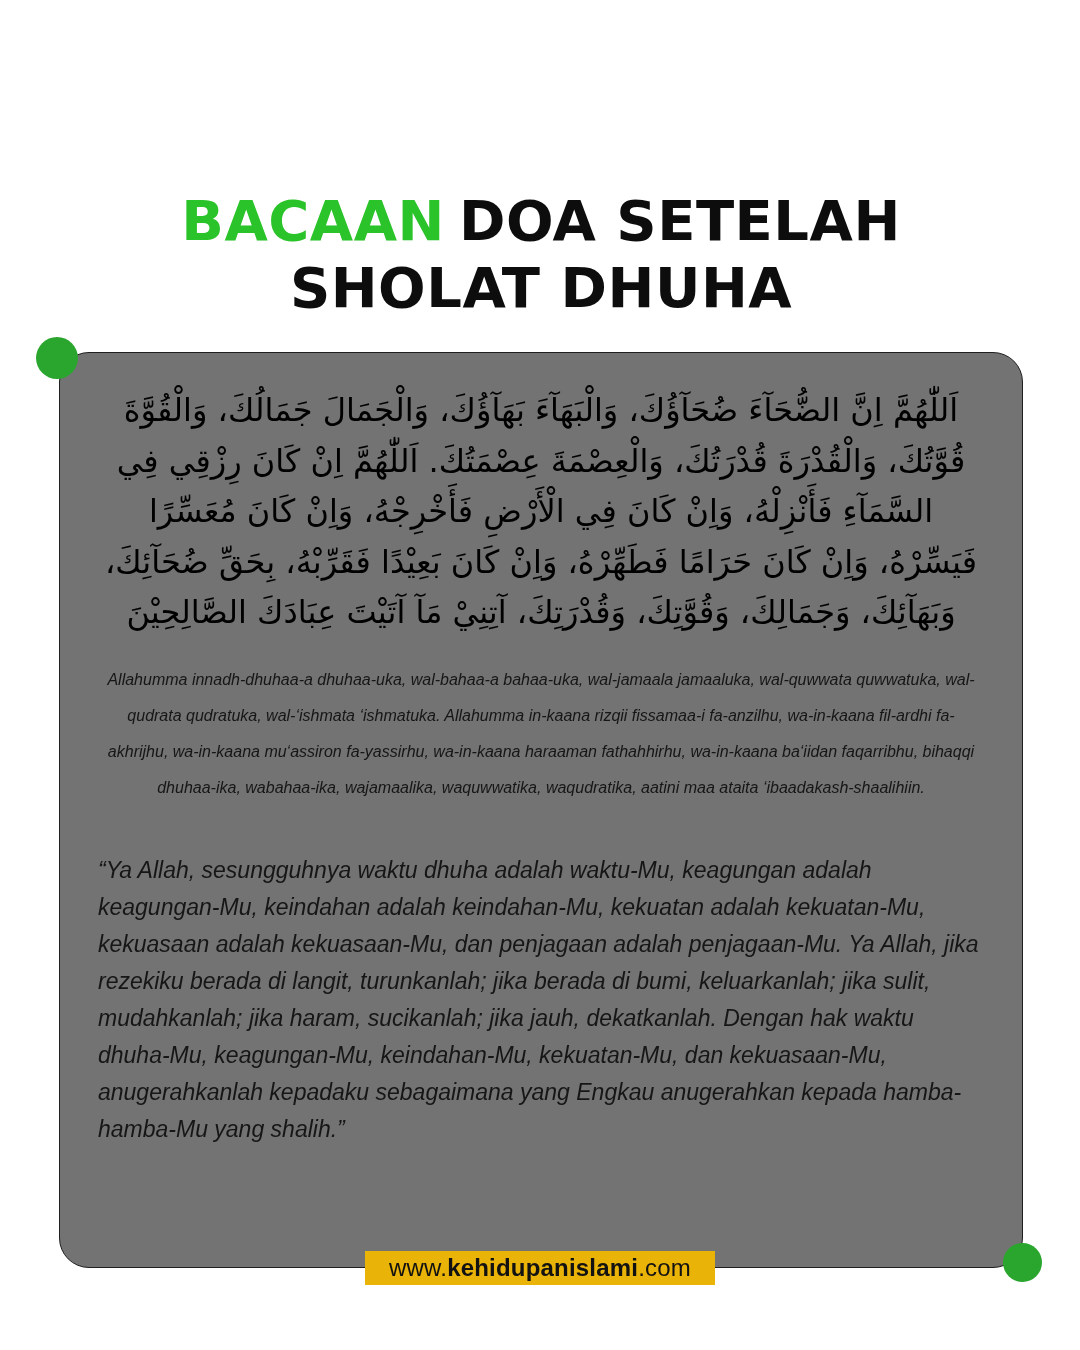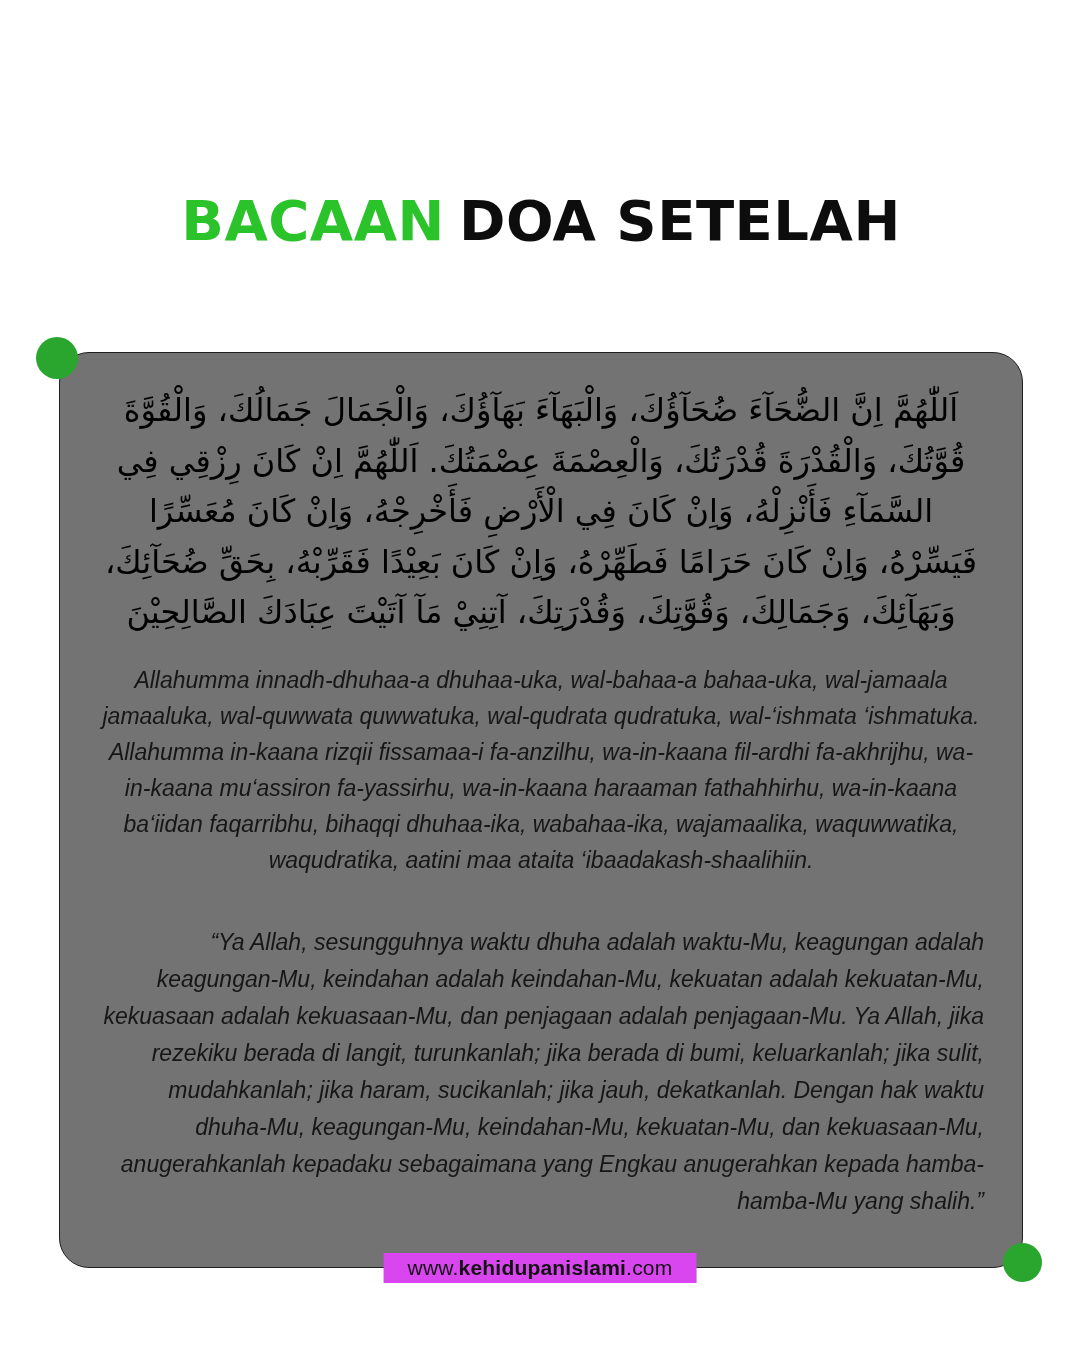--- a/index.html
+++ b/index.html
@@ -71,43 +71,43 @@
     unicode-bidi: embed;
     font-family: "DejaVu Sans", sans-serif;
     font-size: 32px;
     line-height: 1.58;
     text-align: center;
     color: #000000;
   }
   .latin {
     margin: 24px 6px 0 6px;
     font-style: italic;
-    font-size: 23px;
+    font-size: 16px;
     line-height: 36px;
     text-align: center;
     color: #161616;
   }
   .translation {
     margin: 46px 2px 0 2px;
     font-style: italic;
     font-size: 23px;
     line-height: 37px;
-    text-align: right;
+    text-align: left;
     color: #161616;
   }
 
   
   .site {
     position: absolute;
     left: 540px;
     top: 1268px;
     transform: translate(-50%, -50%);
-    background: #d946ef;
+    background: #eab308;
     padding: 3px 24px;
-    font-size: 21px;
+    font-size: 24px;
     letter-spacing: 0.2px;
     color: #121212;
     white-space: nowrap;
   }
   .site b { font-weight: bold; }
 
   
   .dot {
     position: absolute;
     border-radius: 50%;
@@ -116,20 +116,21 @@
   .dot-br { left: 1003px; top: 1243px; width: 39px; height: 39px; }
 </style>
 </head>
 <body>
 
 <div class="page">
 
 
   <h1 class="title">
     <span class="hl" style="color:#2bc32a">BACAAN</span><span>DOA SETELAH</span><br>
+    <span>SHOLAT DHUHA</span>
   </h1>
 
   <section class="card">
     <p class="arabic" dir="rtl" lang="ar">اَللّٰهُمَّ اِنَّ الضُّحَآءَ ضُحَآؤُكَ، وَالْبَهَآءَ بَهَآؤُكَ، وَالْجَمَالَ جَمَالُكَ، وَالْقُوَّةَ قُوَّتُكَ، وَالْقُدْرَةَ قُدْرَتُكَ، وَالْعِصْمَةَ عِصْمَتُكَ. اَللّٰهُمَّ اِنْ كَانَ رِزْقِي فِي السَّمَآءِ فَأَنْزِلْهُ، وَاِنْ كَانَ فِي الْأَرْضِ فَأَخْرِجْهُ، وَاِنْ كَانَ مُعَسِّرًا فَيَسِّرْهُ، وَاِنْ كَانَ حَرَامًا فَطَهِّرْهُ، وَاِنْ كَانَ بَعِيْدًا فَقَرِّبْهُ، بِحَقِّ ضُحَآئِكَ، وَبَهَآئِكَ، وَجَمَالِكَ، وَقُوَّتِكَ، وَقُدْرَتِكَ، آتِنِيْ مَآ آتَيْتَ عِبَادَكَ الصَّالِحِيْنَ</p>
     <p class="latin">Allahumma innadh-dhuhaa-a dhuhaa-uka, wal-bahaa-a bahaa-uka, wal-jamaala jamaaluka, wal-quwwata quwwatuka, wal-qudrata qudratuka, wal-‘ishmata ‘ishmatuka. Allahumma in-kaana rizqii fissamaa-i fa-anzilhu, wa-in-kaana fil-ardhi fa-akhrijhu, wa-in-kaana mu‘assiron fa-yassirhu, wa-in-kaana haraaman fathahhirhu, wa-in-kaana ba‘iidan faqarribhu, bihaqqi dhuhaa-ika, wabahaa-ika, wajamaalika, waquwwatika, waqudratika, aatini maa ataita ‘ibaadakash-shaalihiin.</p>
     <p class="translation">“Ya Allah, sesungguhnya waktu dhuha adalah waktu-Mu, keagungan adalah keagungan-Mu, keindahan adalah keindahan-Mu, kekuatan adalah kekuatan-Mu, kekuasaan adalah kekuasaan-Mu, dan penjagaan adalah penjagaan-Mu. Ya Allah, jika rezekiku berada di langit, turunkanlah; jika berada di bumi, keluarkanlah; jika sulit, mudahkanlah; jika haram, sucikanlah; jika jauh, dekatkanlah. Dengan hak waktu dhuha-Mu, keagungan-Mu, keindahan-Mu, kekuatan-Mu, dan kekuasaan-Mu, anugerahkanlah kepadaku sebagaimana yang Engkau anugerahkan kepada hamba-hamba-Mu yang shalih.”</p>
   </section>
 
   <div class="site">
     <span>www.</span><b>kehidupanislami</b><span>.com</span>

